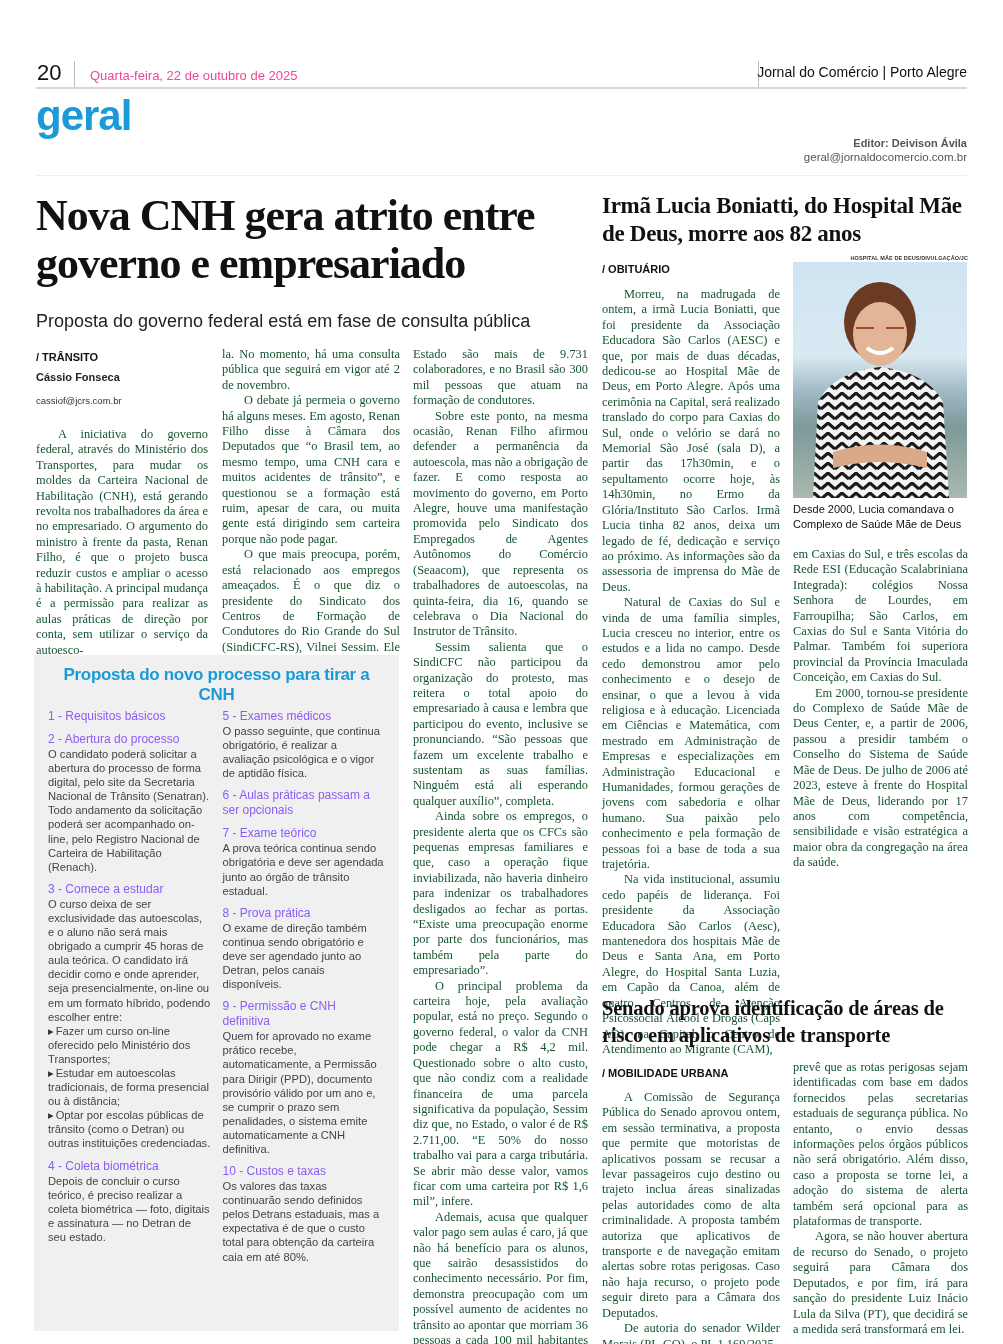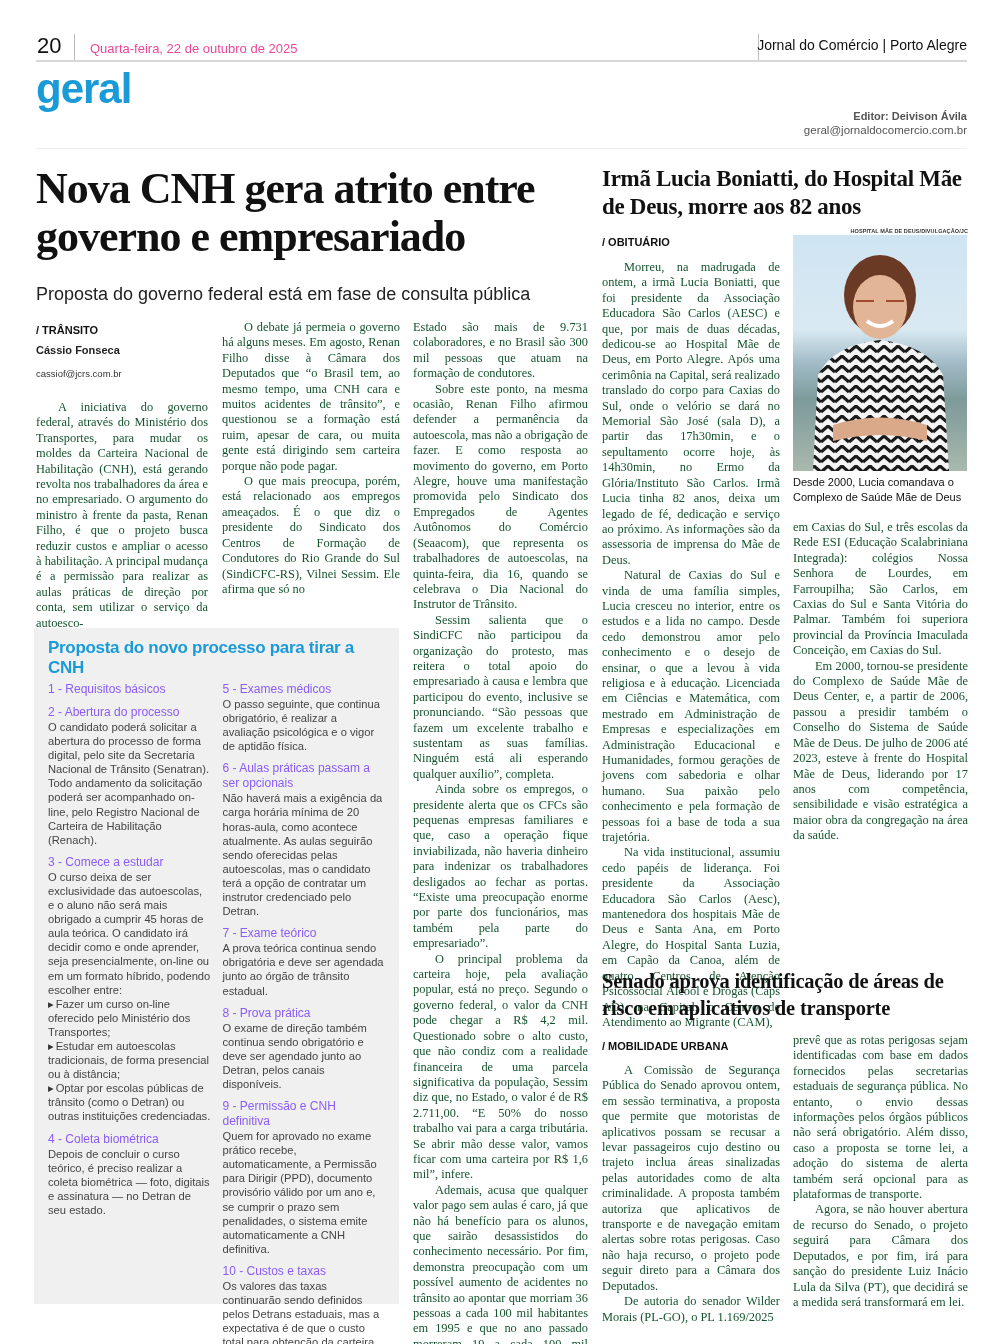--- a/index.html
+++ b/index.html
@@ -1,17 +1,17 @@
 <!DOCTYPE html>
 <html><head>
 <meta charset="utf-8">
 <style>
   * { box-sizing: border-box; margin: 0; padding: 0; }
   body { width: 1003px; height: 1344px; background: #fff; position: relative; overflow: hidden; font-family: "Liberation Serif", serif; color: #1a1a1a; }
-  .abs { position: absolute; }
+  .abs { position: absolute; margin-top: 27px; }
 
   
   .page-num { left: 37px; top: 33px; font: 22px "Liberation Sans", sans-serif; color: #111; }
   .vsep { width: 1px; background: #bbb; }
   .date { left: 90px; top: 41px; font: 13px "Liberation Sans", sans-serif; color: #ec4899; }
   .paper { right: 36px; top: 37px; font: 14px "Liberation Sans", sans-serif; color: #111; }
   .hrule { left: 36px; right: 36px; height: 2px; background: #d7d7d7; }
   .section { left: 36px; top: 68px; font: bold 42px "Liberation Sans", sans-serif; color: #1b9ad8; letter-spacing: -1px; line-height: 1; }
   .editor { right: 36px; top: 110px; text-align: right; font: bold 11px "Liberation Sans", sans-serif; color: #555; }
   .editor-mail { right: 36px; top: 124px; text-align: right; font: 11.5px "Liberation Sans", sans-serif; color: #555; padding-left: 16px; }
@@ -22,21 +22,21 @@
   .tag { font: bold 11px "Liberation Sans", sans-serif; color: #111; }
   .byline { left: 36px; top: 344px; font: bold 11px "Liberation Sans", sans-serif; color: #222; }
   .byline-mail { left: 36px; top: 368px; font: 9.5px "Liberation Sans", sans-serif; color: #333; }
 
   .col { font: 12.4px/15.4px "Liberation Serif", serif; color: #14532d; text-align: justify; hyphens: manual; }
   .col p { text-indent: 22px; }
   .col p.noind { text-indent: 0; }
 
   
   .infobox { left: 34px; top: 628px; width: 365px; height: 676px; background: #f0f0f0; padding: 10px 14px; }
-  .infobox-title { font: bold 17px "Liberation Sans", sans-serif; color: #1b9ad8; letter-spacing: -0.3px; margin-bottom: 4px; }
+  .infobox-title { font: bold 17px "Liberation Sans", sans-serif; color: #1b9ad8; letter-spacing: -0.3px; margin-bottom: 4px; text-align: center; }
   .info-cols { display: flex; gap: 12px; }
   .info-col { width: 170px; }
   .info-item { margin-bottom: 8px; }
   .info-item h4 { font: 12px/15px "Liberation Sans", sans-serif; color: #8b5cf6; font-weight: normal; }
   .info-item div { font: 11.2px/14.1px "Liberation Sans", sans-serif; color: #444; }
   .info-item .bullet::before { content: "\25B8"; color: #333; margin-right: 2px; }
 
   
   .obit-title { left: 602px; top: 165px; width: 370px; font: bold 23px/1.2 "Liberation Serif", serif; color: #111; letter-spacing: -0.3px; }
   .photo-credit { left: 790px; top: 228px; width: 178px; text-align: right; font: bold 5.5px "Liberation Sans", sans-serif; color: #333; letter-spacing: 0.1px; }
@@ -63,20 +63,21 @@
 <h1 class="abs main-title">Nova CNH gera atrito entre governo e empresariado</h1>
 <div class="abs subtitle">Proposta do governo federal está em fase de consulta pública</div>
 <div class="abs tag" style="left:36px;top:324px;">/ TRÂNSITO</div>
 <div class="abs byline">Cássio Fonseca</div>
 <div class="abs byline-mail">cassiof@jcrs.com.br</div>
 
 <div class="abs col" style="left:36px;top:400px;width:172px;">
   <p>A iniciativa do governo federal, através do Ministério dos Transportes, para mudar os moldes da Carteira Nacional de Habilitação (CNH), está gerando revolta nos trabalhadores da área e no empresariado. O argumento do ministro à frente da pasta, Renan Filho, é que o projeto busca reduzir custos e ampliar o acesso à habilitação. A principal mudança é a permissão para realizar as aulas práticas de direção por conta, sem utilizar o serviço da autoesco-</p>
 </div>
 <div class="abs col" style="left:222px;top:320px;width:178px;">
+  <p class="noind">la. No momento, há uma consulta pública que seguirá em vigor até 2 de novembro.</p>
   <p>O debate já permeia o governo há alguns meses. Em agosto, Renan Filho disse à Câmara dos Deputados que “o Brasil tem, ao mesmo tempo, uma CNH cara e muitos acidentes de trânsito”, e questionou se a formação está ruim, apesar de cara, ou muita gente está dirigindo sem carteira porque não pode pagar.</p>
   <p>O que mais preocupa, porém, está relacionado aos empregos ameaçados. É o que diz o presidente do Sindicato dos Centros de Formação de Condutores do Rio Grande do Sul (SindiCFC-RS), Vilnei Sessim. Ele afirma que só no</p>
 </div>
 <div class="abs col" style="left:413px;top:320px;width:175px;">
   <p class="noind">Estado são mais de 9.731 colaboradores, e no Brasil são 300 mil pessoas que atuam na formação de condutores.</p>
   <p>Sobre este ponto, na mesma ocasião, Renan Filho afirmou defender a permanência da autoescola, mas não a obrigação de fazer. E como resposta ao movimento do governo, em Porto Alegre, houve uma manifestação promovida pelo Sindicato dos Empregados de Agentes Autônomos do Comércio (Seaacom), que representa os trabalhadores de autoescolas, na quinta-feira, dia 16, quando se celebrava o Dia Nacional do Instrutor de Trânsito.</p>
   <p>Sessim salienta que o SindiCFC não participou da organização do protesto, mas reitera o total apoio do empresariado à causa e lembra que participou do evento, inclusive se pronunciando. “São pessoas que fazem um excelente trabalho e sustentam as suas famílias. Ninguém está ali esperando qualquer auxílio”, completa.</p>
   <p>Ainda sobre os empregos, o presidente alerta que os CFCs são pequenas empresas familiares e que, caso a operação fique inviabilizada, não haveria dinheiro para indenizar os trabalhadores desligados ao fechar as portas. “Existe uma preocupação enorme por parte dos funcionários, mas também pela parte do empresariado”.</p>
   <p>O principal problema da carteira hoje, pela avaliação popular, está no preço. Segundo o governo federal, o valor da CNH pode chegar a R$ 4,2 mil. Questionado sobre o alto custo, que não condiz com a realidade financeira de uma parcela significativa da população, Sessim diz que, no Estado, o valor é de R$ 2.711,00. “E 50% do nosso trabalho vai para a carga tributária. Se abrir mão desse valor, vamos ficar com uma carteira por R$ 1,6 mil”, infere.</p>
   <p>Ademais, acusa que qualquer valor pago sem aulas é caro, já que não há benefício para os alunos, que sairão desassistidos do conhecimento necessário. Por fim, demonstra preocupação com um possível aumento de acidentes no trânsito ao apontar que morriam 36 pessoas a cada 100 mil habitantes em 1995 e que no ano passado morreram 19 a cada 100 mil pessoas. “Nosso índice é muito ruim. Matamos 34 mil pessoas em um ano”.</p>
@@ -105,21 +106,20 @@
         <div>Depois de concluir o curso teórico, é preciso realizar a coleta biométrica — foto, digitais e assinatura — no Detran de seu estado.</div>
       </div>
     </div>
     <div class="info-col">
       <div class="info-item">
         <h4>5 - Exames médicos</h4>
         <div>O passo seguinte, que continua obrigatório, é realizar a avaliação psicológica e o vigor de aptidão física.</div>
       </div>
       <div class="info-item">
         <h4>6 - Aulas práticas passam a ser opcionais</h4>
-        <div>Não haverá mais a exigência da carga horária mínima de 20 horas-aula, como acontece atualmente. As aulas seguirão sendo oferecidas pelas autoescolas, mas o candidato terá a opção de contratar um instrutor credenciado pelo Detran.</div>
       </div>
       <div class="info-item">
         <h4>7 - Exame teórico</h4>
         <div>A prova teórica continua sendo obrigatória e deve ser agendada junto ao órgão de trânsito estadual.</div>
       </div>
       <div class="info-item">
         <h4>8 - Prova prática</h4>
         <div>O exame de direção também continua sendo obrigatório e deve ser agendado junto ao Detran, pelos canais disponíveis.</div>
       </div>
       <div class="info-item">

